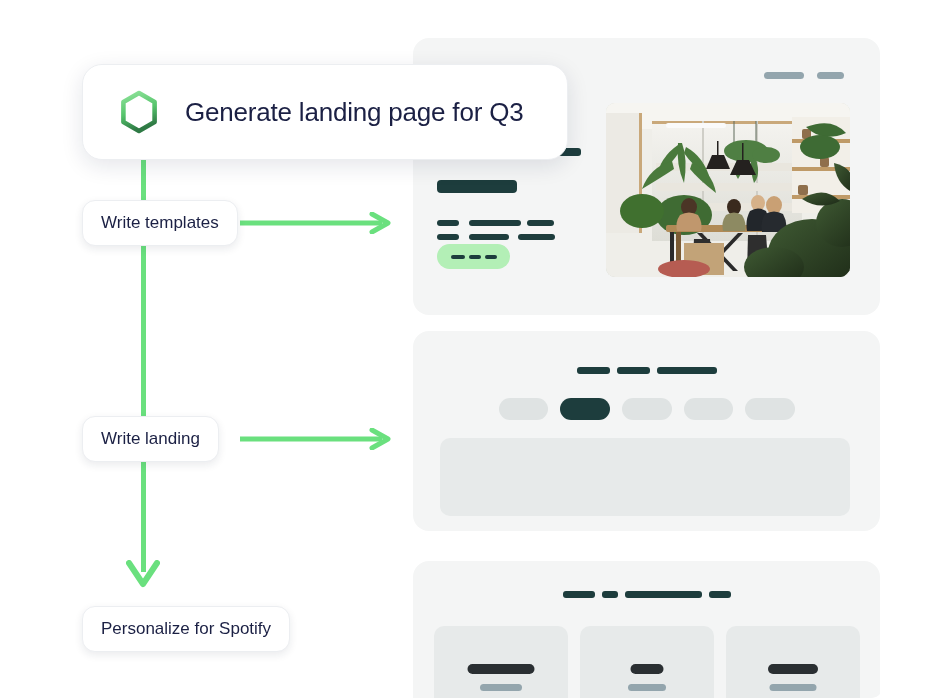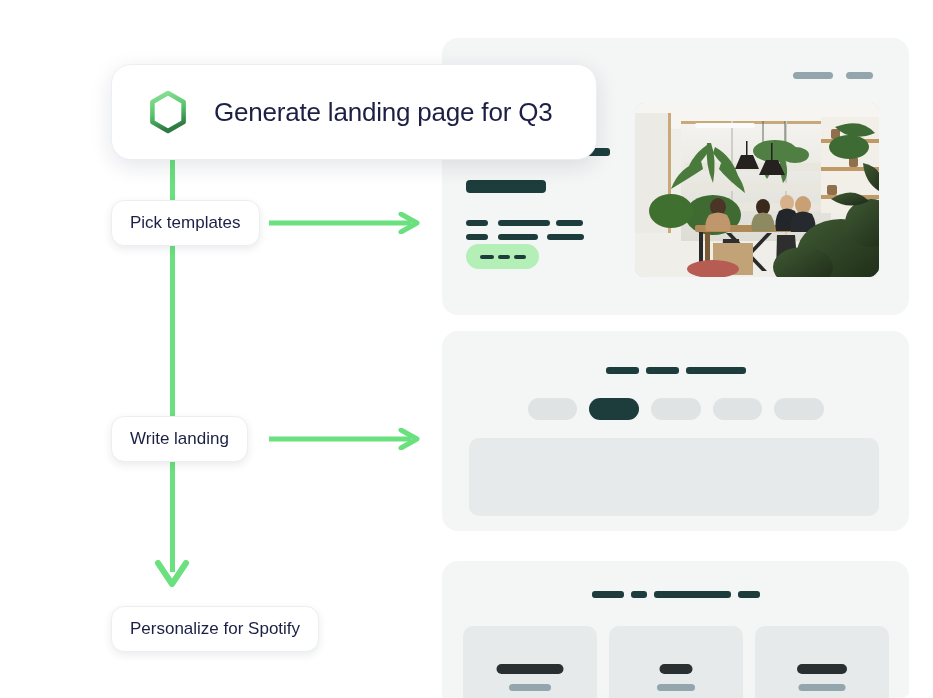--- a/index.html
+++ b/index.html
@@ -14,21 +14,20 @@
     font-family: "Liberation Sans", sans-serif;
   }
 
   #stage {
     position: relative;
     width: 882px;
     height: 698px;
     background: #ffffff;
     border-radius: 10px;
     overflow: hidden;
-    margin-left: 29px;
   }
 
   
   .preview-col {
     position: absolute;
     left: 413px;
     top: 0;
     width: 520px;
     height: 698px;
   }
@@ -462,21 +461,21 @@
             <stop offset="100%" stop-color="#2f7a45"></stop>
           </linearGradient>
         </defs>
         <path d="M20 3 L35.6 12 L35.6 32 L20 41 L4.4 32 L4.4 12 Z" fill="none" stroke="url(#hexgrad)" stroke-width="4.6" stroke-linejoin="round"></path>
       </svg>
     </span>
     <span class="prompt-text">Generate landing page for Q3</span>
   </div>
 
   <div class="flow-node step-node" id="node-pick">
-    <span>Pick templates</span>
+    <span>Write templates</span>
   </div>
 
   <div class="flow-node step-node" id="node-write">
     <span>Write landing</span>
   </div>
 
   <div class="flow-node step-node" id="node-personal">
     <span>Personalize for Spotify</span>
   </div>
 

